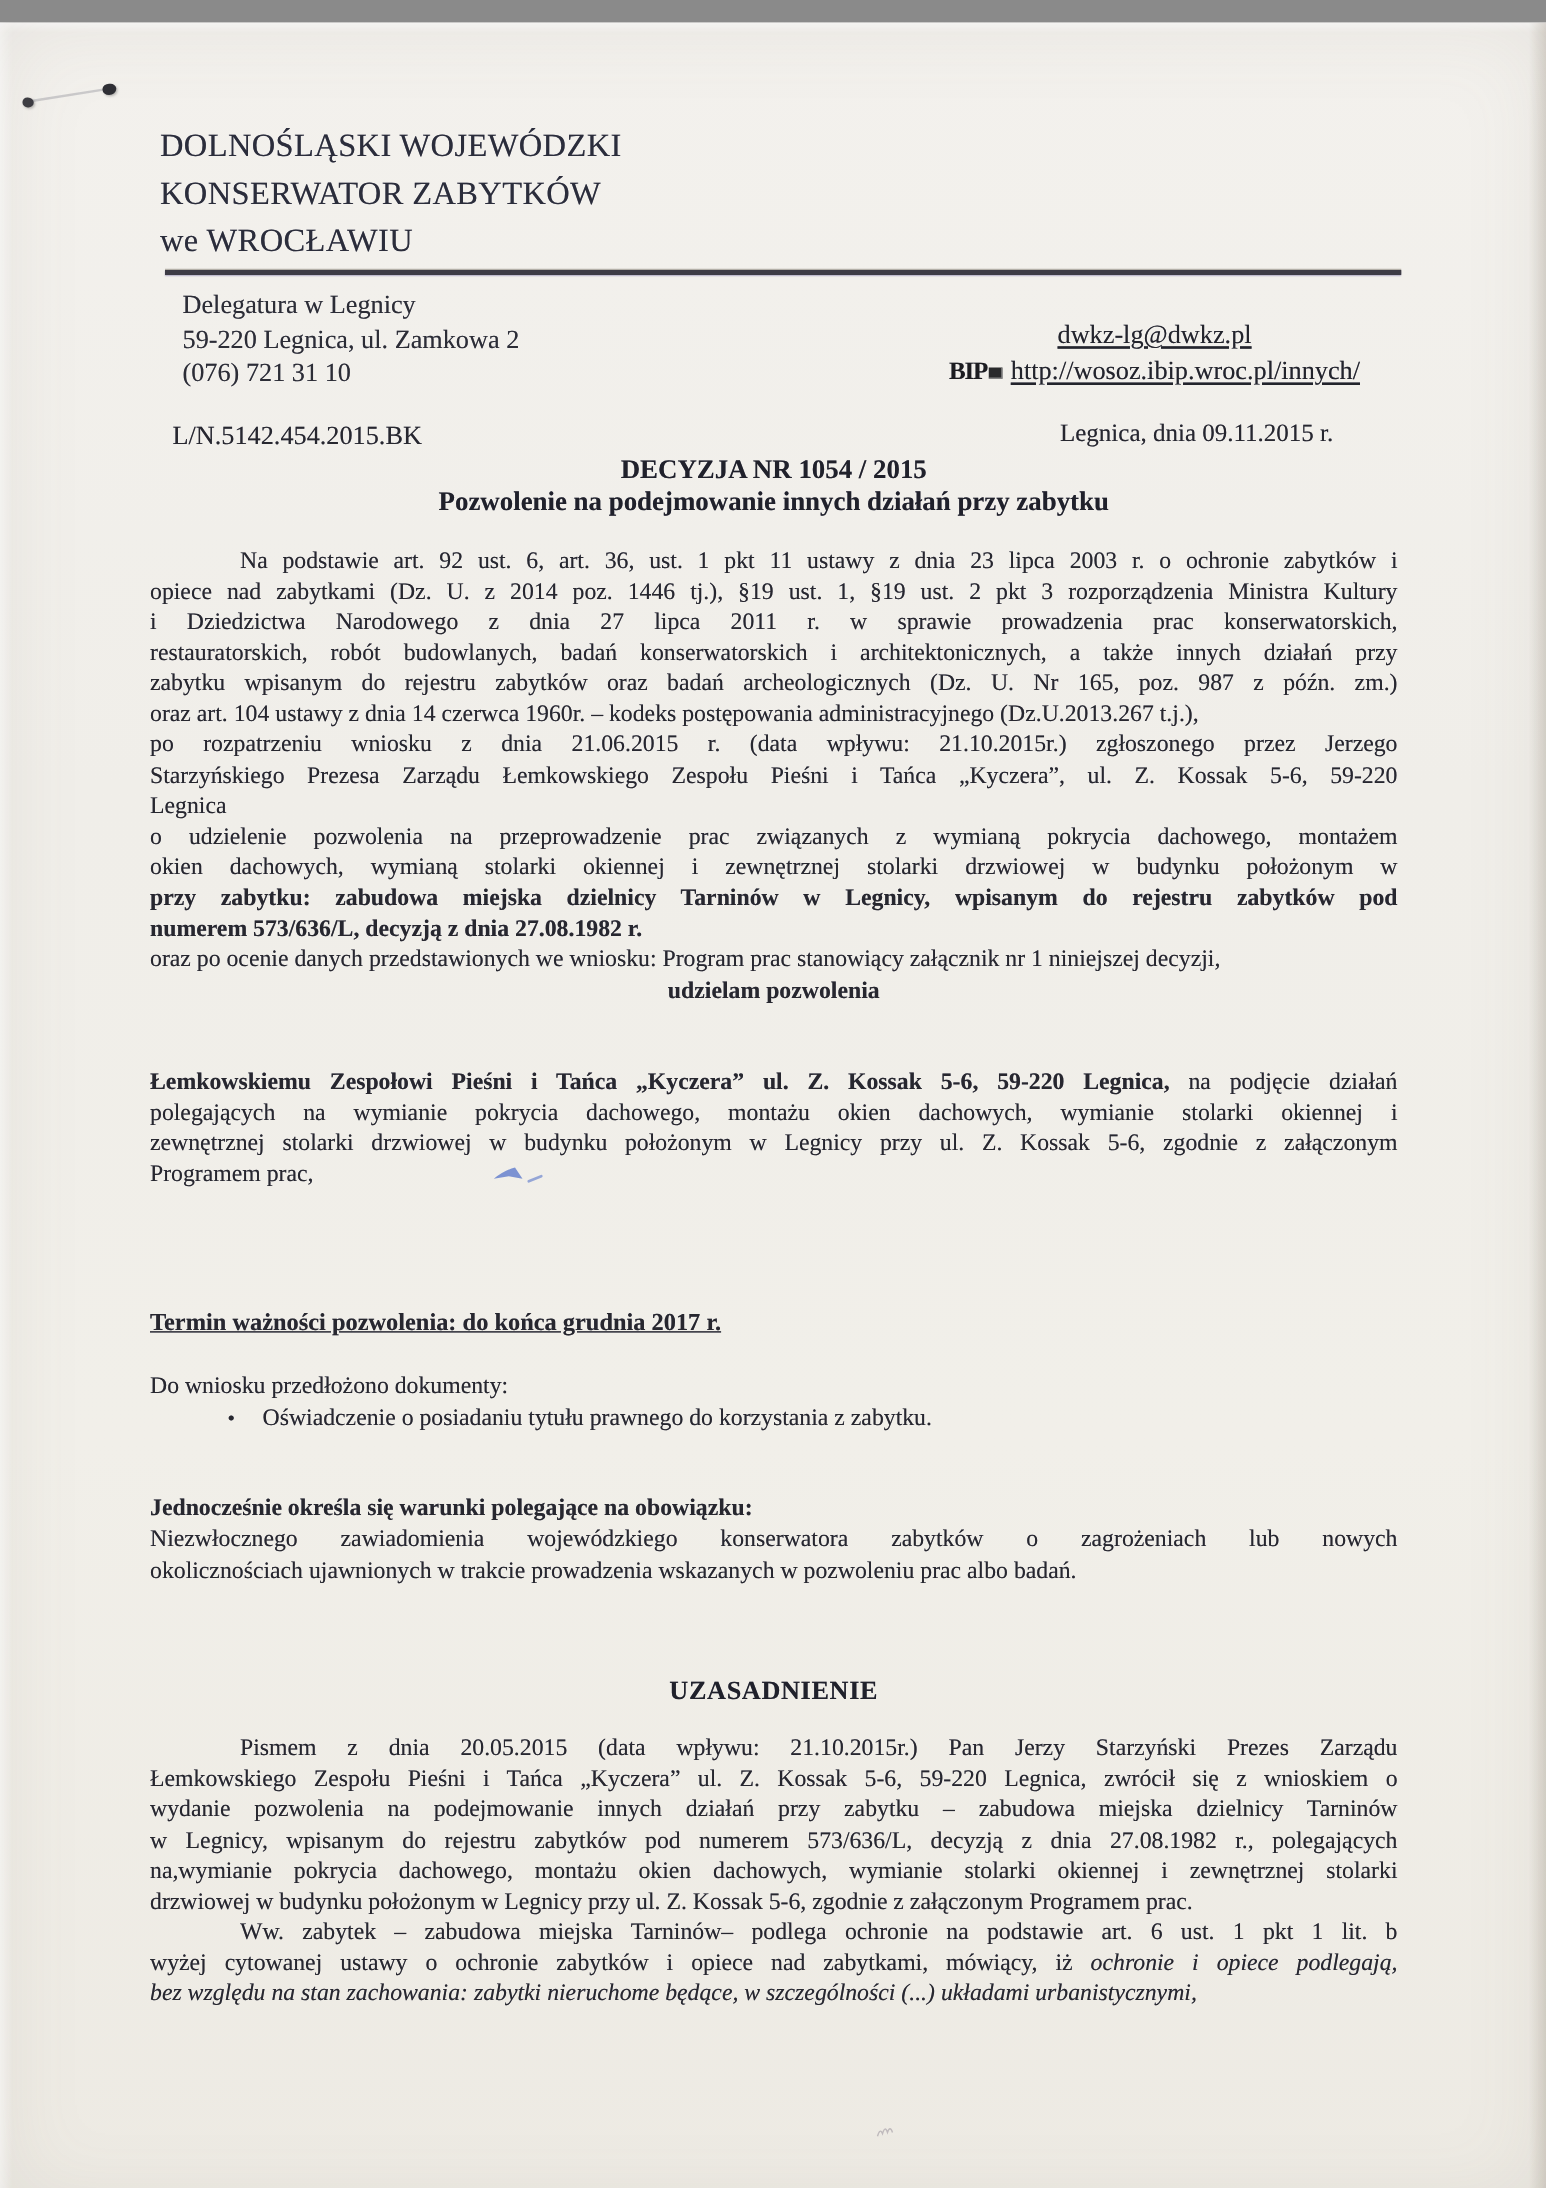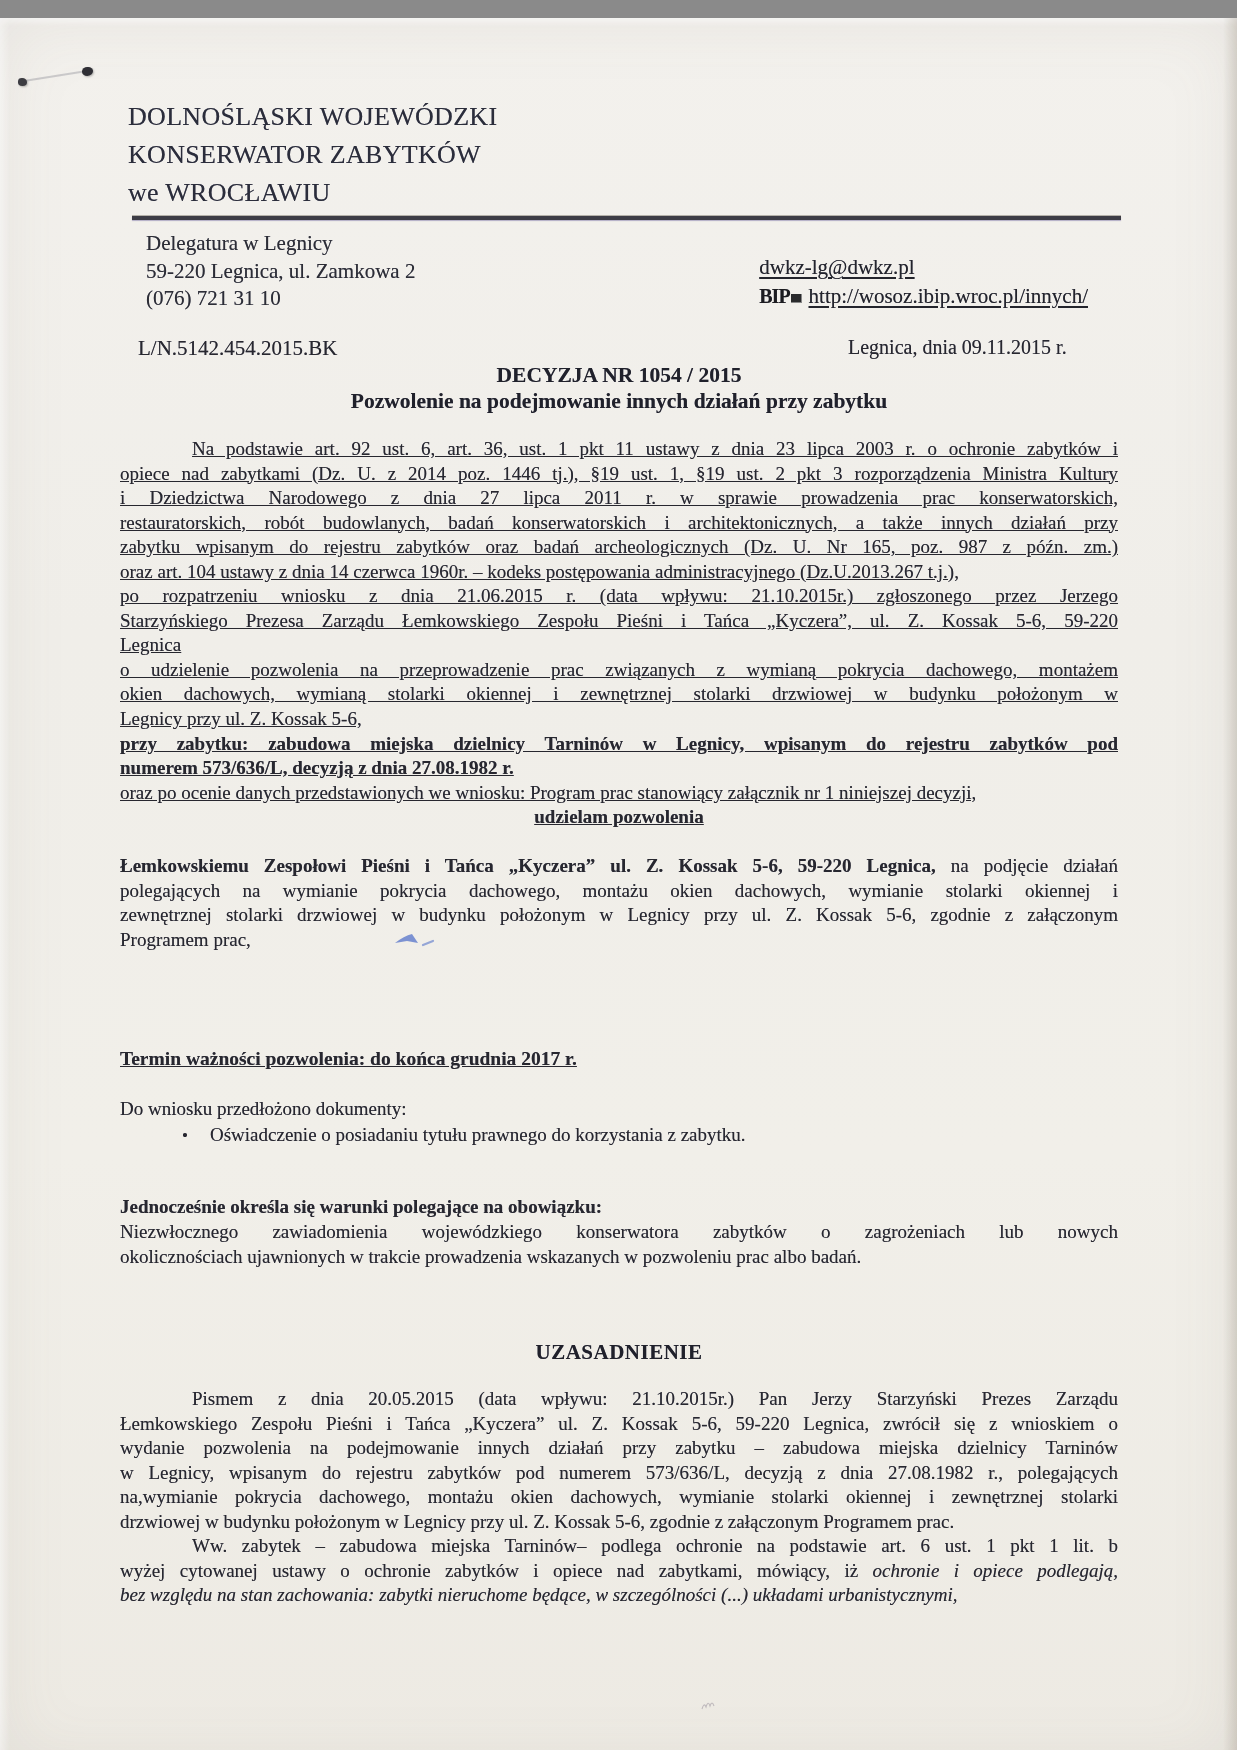--- a/index.html
+++ b/index.html
@@ -28,39 +28,39 @@
   
   .staple{position:absolute;left:10px;top:40px;width:95px;height:42px;}
   .staple .dot1{position:absolute;left:8px;top:20px;width:9px;height:8px;background:#3c3c42;border-radius:45% 55% 50% 50%;box-shadow:1px 1px 2px rgba(0,0,0,.25);}
   .staple .dot2{position:absolute;left:72px;top:9px;width:11px;height:9px;background:#303036;border-radius:50% 45% 55% 50%;box-shadow:1px 1px 2px rgba(0,0,0,.25);}
   .staple .thread{position:absolute;left:14px;top:22px;width:62px;height:2px;background:rgba(130,130,140,.35);transform:rotate(-9deg);transform-origin:left center;}
 
   .letterhead{position:absolute;left:128px;top:80px;font-size:26px;line-height:38px;color:#2b2d3b;letter-spacing:.3px;}
   .rule{position:absolute;left:132px;top:198px;width:989px;height:4px;background:#3d3c45;box-shadow:0 1px 1px rgba(100,90,150,.45),0 -1px 0 rgba(70,60,45,.35);}
 
   .contact-left{position:absolute;left:146px;top:212px;font-size:21px;line-height:27.6px;color:#2c2d36;}
-  .contact-right{position:absolute;right:149px;top:235px;text-align:left;font-size:21px;line-height:29px;color:#23242c;}
+  .contact-right{position:absolute;right:149px;top:235px;text-align:center;font-size:21px;line-height:29px;color:#23242c;}
   .contact-right a{color:#23242c;text-decoration:underline;text-decoration-thickness:1.5px;text-underline-offset:3px;cursor:pointer;}
   .bip-badge{font-weight:700;font-size:20px;letter-spacing:-1px;color:#1c1c20;}
   .bip-square{display:inline-block;width:11px;height:9px;background:#2a2a2c;margin:0 7px 0 1px;box-shadow:-1px -1px 0 rgba(160,160,160,.8) inset;}
 
   .ref-number{position:absolute;left:138px;top:318px;font-size:21px;}
   .ref-date{position:absolute;left:848px;top:318px;font-size:20px;}
 
   .title-block{position:absolute;left:120px;top:344px;width:998px;text-align:center;font-weight:700;font-size:21.5px;line-height:26px;color:#20212b;}
 
   .textcol{position:absolute;left:120px;width:998px;font-size:19px;line-height:24.55px;}
   .line{text-align:justify;text-align-last:justify;}
   .line--left{text-align:left;text-align-last:left;}
   .line--center{text-align:center;text-align-last:center;}
   .line--indent{text-indent:72px;}
   .b{font-weight:700;}
   .i{font-style:italic;}
 
-  .legal{top:419px;text-decoration:underline;}
+  .legal{top:419px;}
   .grant{top:836px;}
   .validity{top:1029px;font-weight:700;font-size:19.5px;text-decoration:underline;}
   .documents{top:1078px;line-height:25.5px;}
   .doc-item{padding-left:62px;}
   .doc-bullet{display:inline-block;width:28px;font-size:17px;}
   .conditions{top:1177px;line-height:24.8px;}
   .uzas-heading{position:absolute;left:120px;top:1322px;width:998px;text-align:center;font-weight:700;font-size:21px;letter-spacing:.5px;color:#20212b;}
   .justif{top:1369px;}
 
   .ink-mark{position:absolute;left:392px;top:910px;}
@@ -118,21 +118,20 @@
     <div class="line">opiece nad zabytkami (Dz. U. z 2014 poz. 1446 tj.), §19 ust. 1, §19 ust. 2 pkt 3 rozporządzenia Ministra Kultury</div>
     <div class="line">i Dziedzictwa Narodowego z dnia 27 lipca 2011 r. w sprawie prowadzenia prac konserwatorskich,</div>
     <div class="line">restauratorskich, robót budowlanych, badań konserwatorskich i architektonicznych, a także innych działań przy</div>
     <div class="line">zabytku wpisanym do rejestru zabytków oraz badań archeologicznych (Dz. U. Nr 165, poz. 987 z późn. zm.)</div>
     <div class="line line--left">oraz art. 104 ustawy z dnia 14 czerwca 1960r. – kodeks postępowania administracyjnego (Dz.U.2013.267 t.j.),</div>
     <div class="line">po rozpatrzeniu wniosku z dnia 21.06.2015 r. (data wpływu: 21.10.2015r.) zgłoszonego przez  Jerzego</div>
     <div class="line">Starzyńskiego Prezesa Zarządu Łemkowskiego Zespołu Pieśni i Tańca „Kyczera”, ul. Z. Kossak 5-6, 59-220</div>
     <div class="line line--left">Legnica</div>
     <div class="line">o udzielenie  pozwolenia na przeprowadzenie prac związanych z wymianą pokrycia dachowego, montażem</div>
     <div class="line">okien dachowych, wymianą stolarki okiennej i zewnętrznej stolarki drzwiowej w budynku położonym w</div>
-    <div class="line line--left">Legnicy przy ul. Z. Kossak 5-6,</div>
     <div class="line b">przy zabytku: zabudowa miejska dzielnicy Tarninów w Legnicy, wpisanym do rejestru zabytków pod</div>
     <div class="line line--left b">numerem 573/636/L, decyzją z dnia 27.08.1982 r.</div>
     <div class="line line--left">oraz po ocenie danych przedstawionych we wniosku: Program prac stanowiący załącznik nr 1 niniejszej decyzji,</div>
     <div class="line line--center b">udzielam pozwolenia</div>
   </div>
 
   <div class="textcol grant">
     <div class="line">
       <span class="b">Łemkowskiemu Zespołowi  Pieśni i Tańca „Kyczera” ul. Z. Kossak 5-6, 59-220 Legnica,</span><span> na podjęcie działań</span>
     </div>

